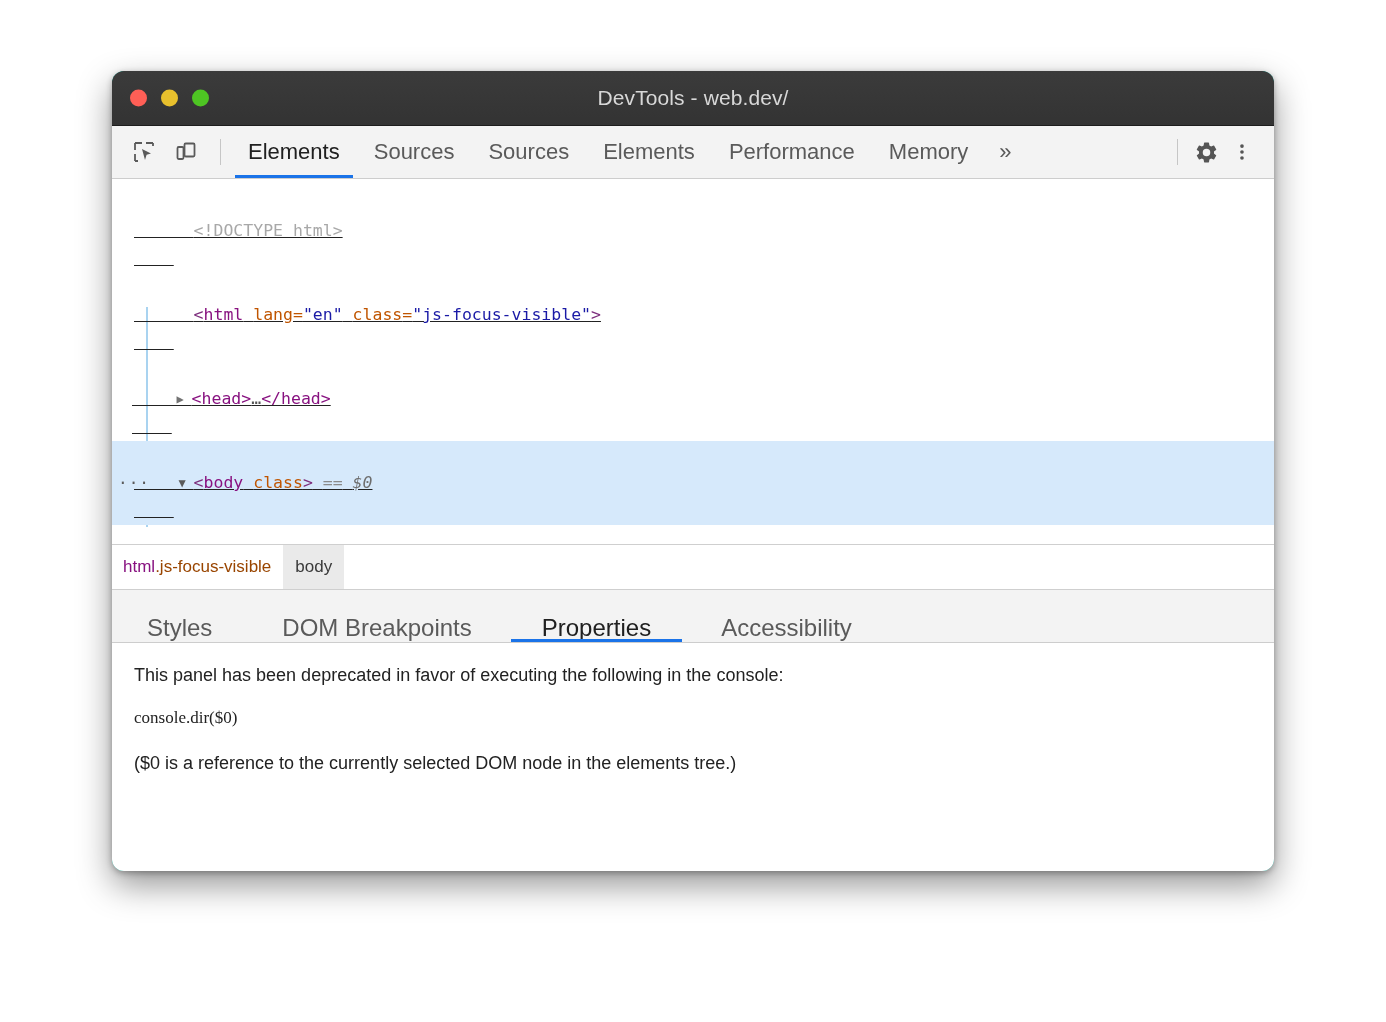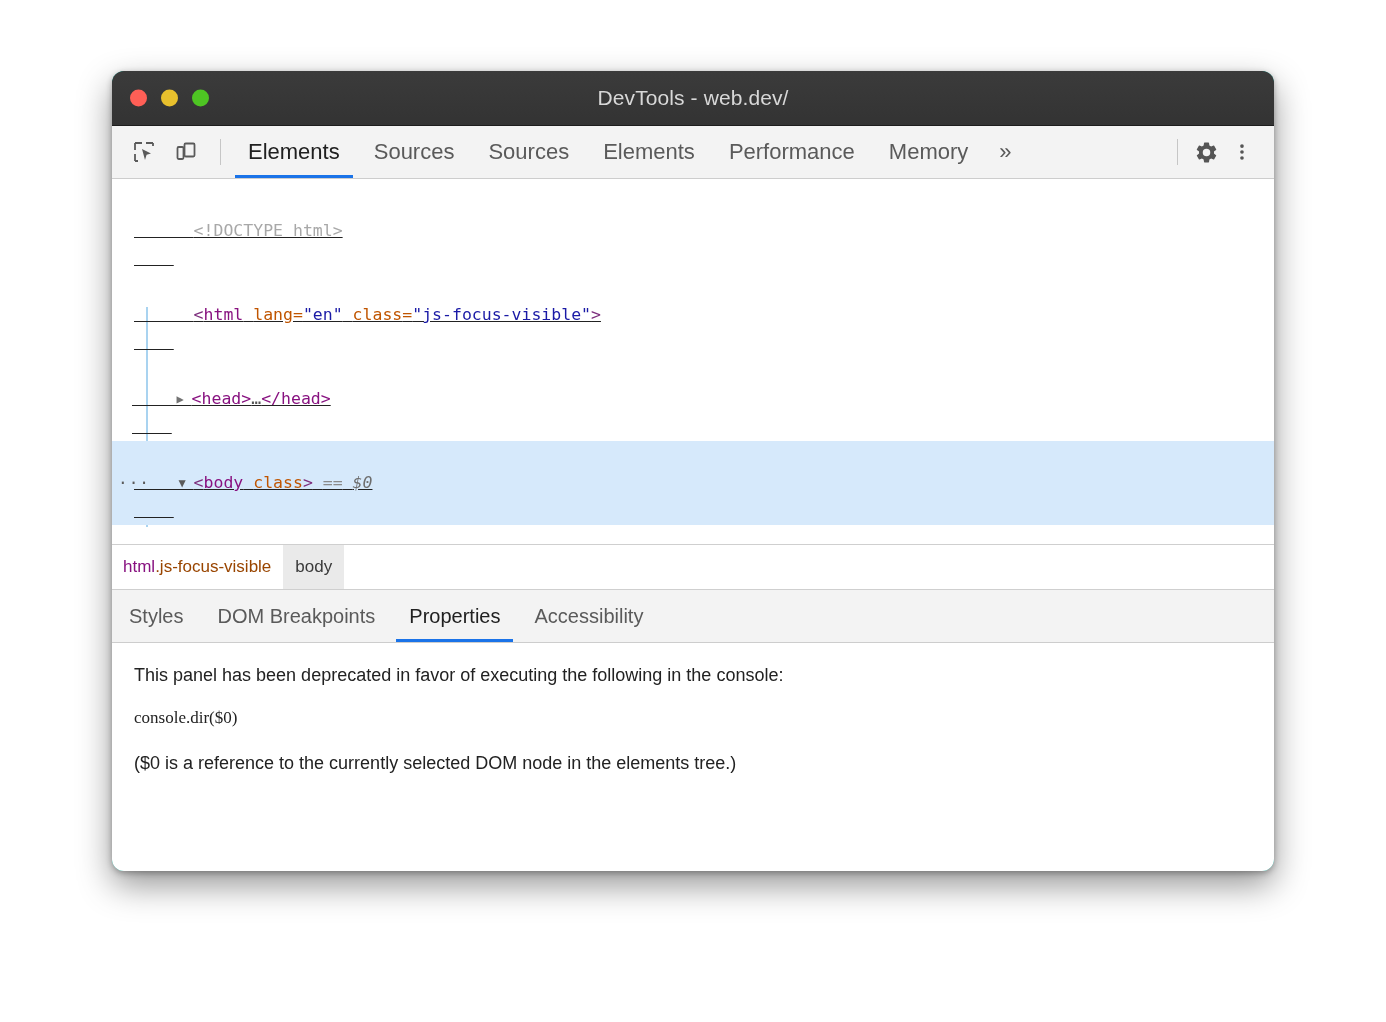--- a/index.html
+++ b/index.html
@@ -223,23 +223,23 @@
   
   .subtabs {
     flex: 0 0 52px;
     background: #f3f3f3;
     border-bottom: 1px solid #cdcdcd;
     display: flex;
     align-items: stretch;
   }
   .subtab {
     display: flex;
-    align-items: center;
-    padding: 0 17px;
-    font-size: 20px;
+    align-items: flex-end;
+    padding: 0 35px;
+    font-size: 24px;
     color: #5a5a5a;
     position: relative;
     white-space: nowrap;
   }
   .subtab.active { color: #202020; }
   .subtab.active::after {
     content: "";
     position: absolute;
     left: 4px;
     right: 4px;

